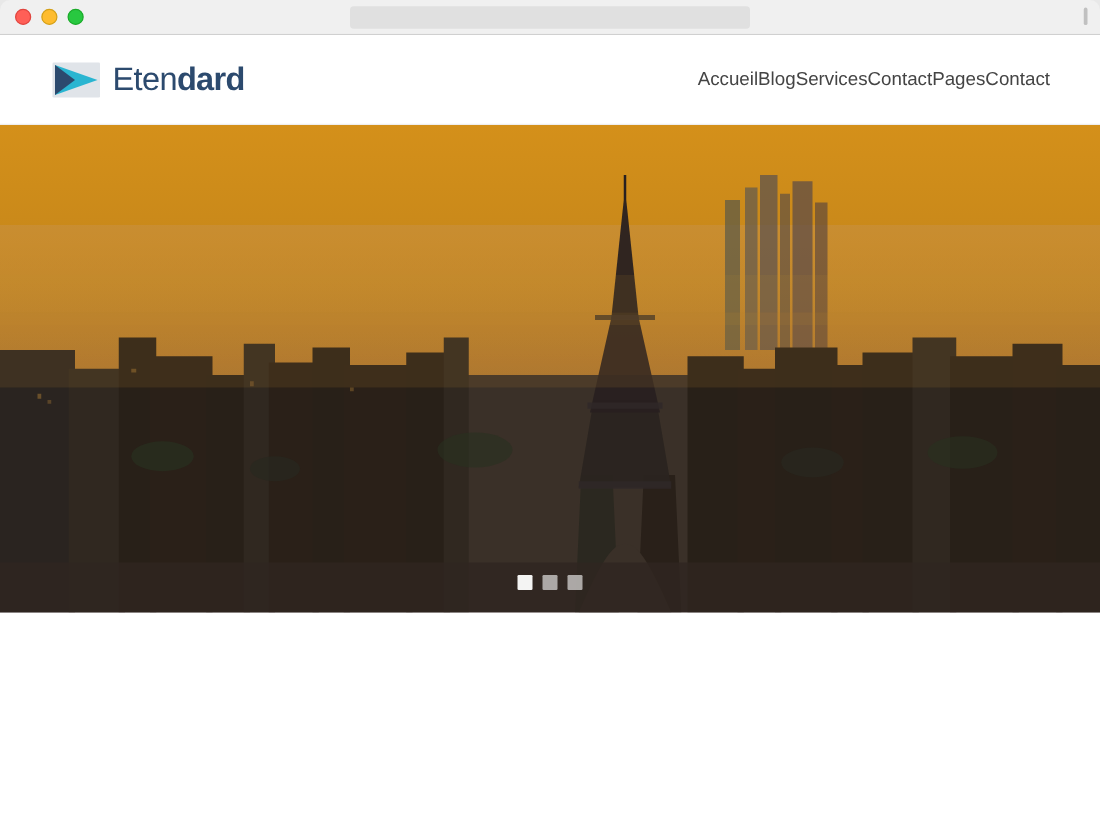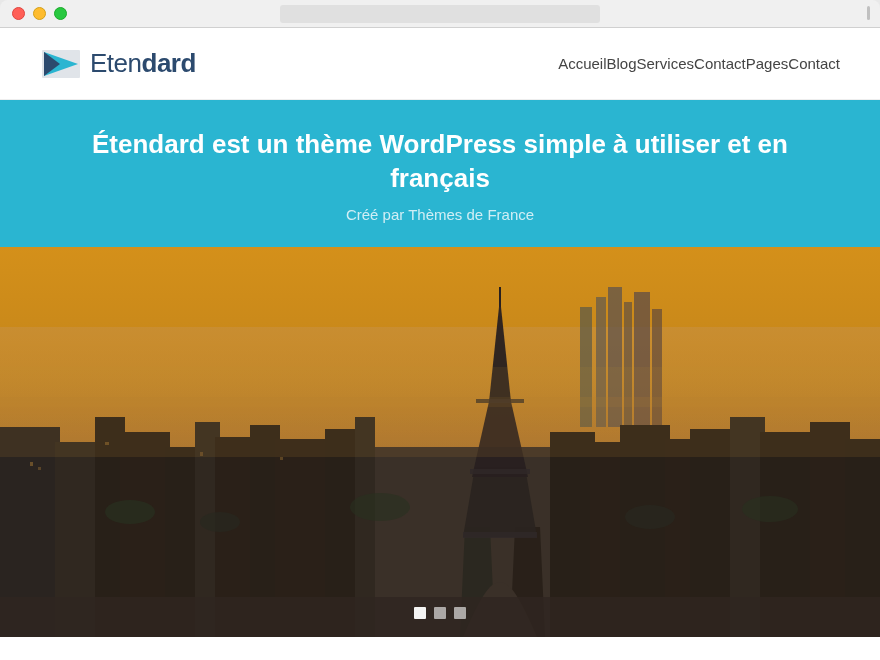--- a/index.html
+++ b/index.html
@@ -225,24 +225,20 @@
     <nav class="main-nav">
       <a class="nav-link">Accueil</a>
       <a class="nav-link">Blog</a>
       <a class="nav-link">Services</a>
       <a class="nav-link">Contact</a>
       <a class="nav-link">Pages</a>
       <a class="nav-link">Contact</a>
     </nav>
   </header>
 
-  <div class="hero-banner">
-    <h1 class="hero-title">Étendard est un thème WordPress simple à utiliser et en français</h1>
-    <p class="hero-subtitle">Créé par Thèmes de France</p>
-  </div>
 
   <div class="hero-image-wrapper">
     <div class="hero-image-bg">
 
       <svg class="paris-scene" viewBox="0 0 880 390" preserveAspectRatio="xMidYMid slice" xmlns="http://www.w3.org/2000/svg">
 
         <defs>
           <linearGradient id="skyGrad" x1="0" y1="0" x2="0" y2="1">
             <stop offset="0%" stop-color="#d4901a"></stop>
             <stop offset="25%" stop-color="#c8881a"></stop>

